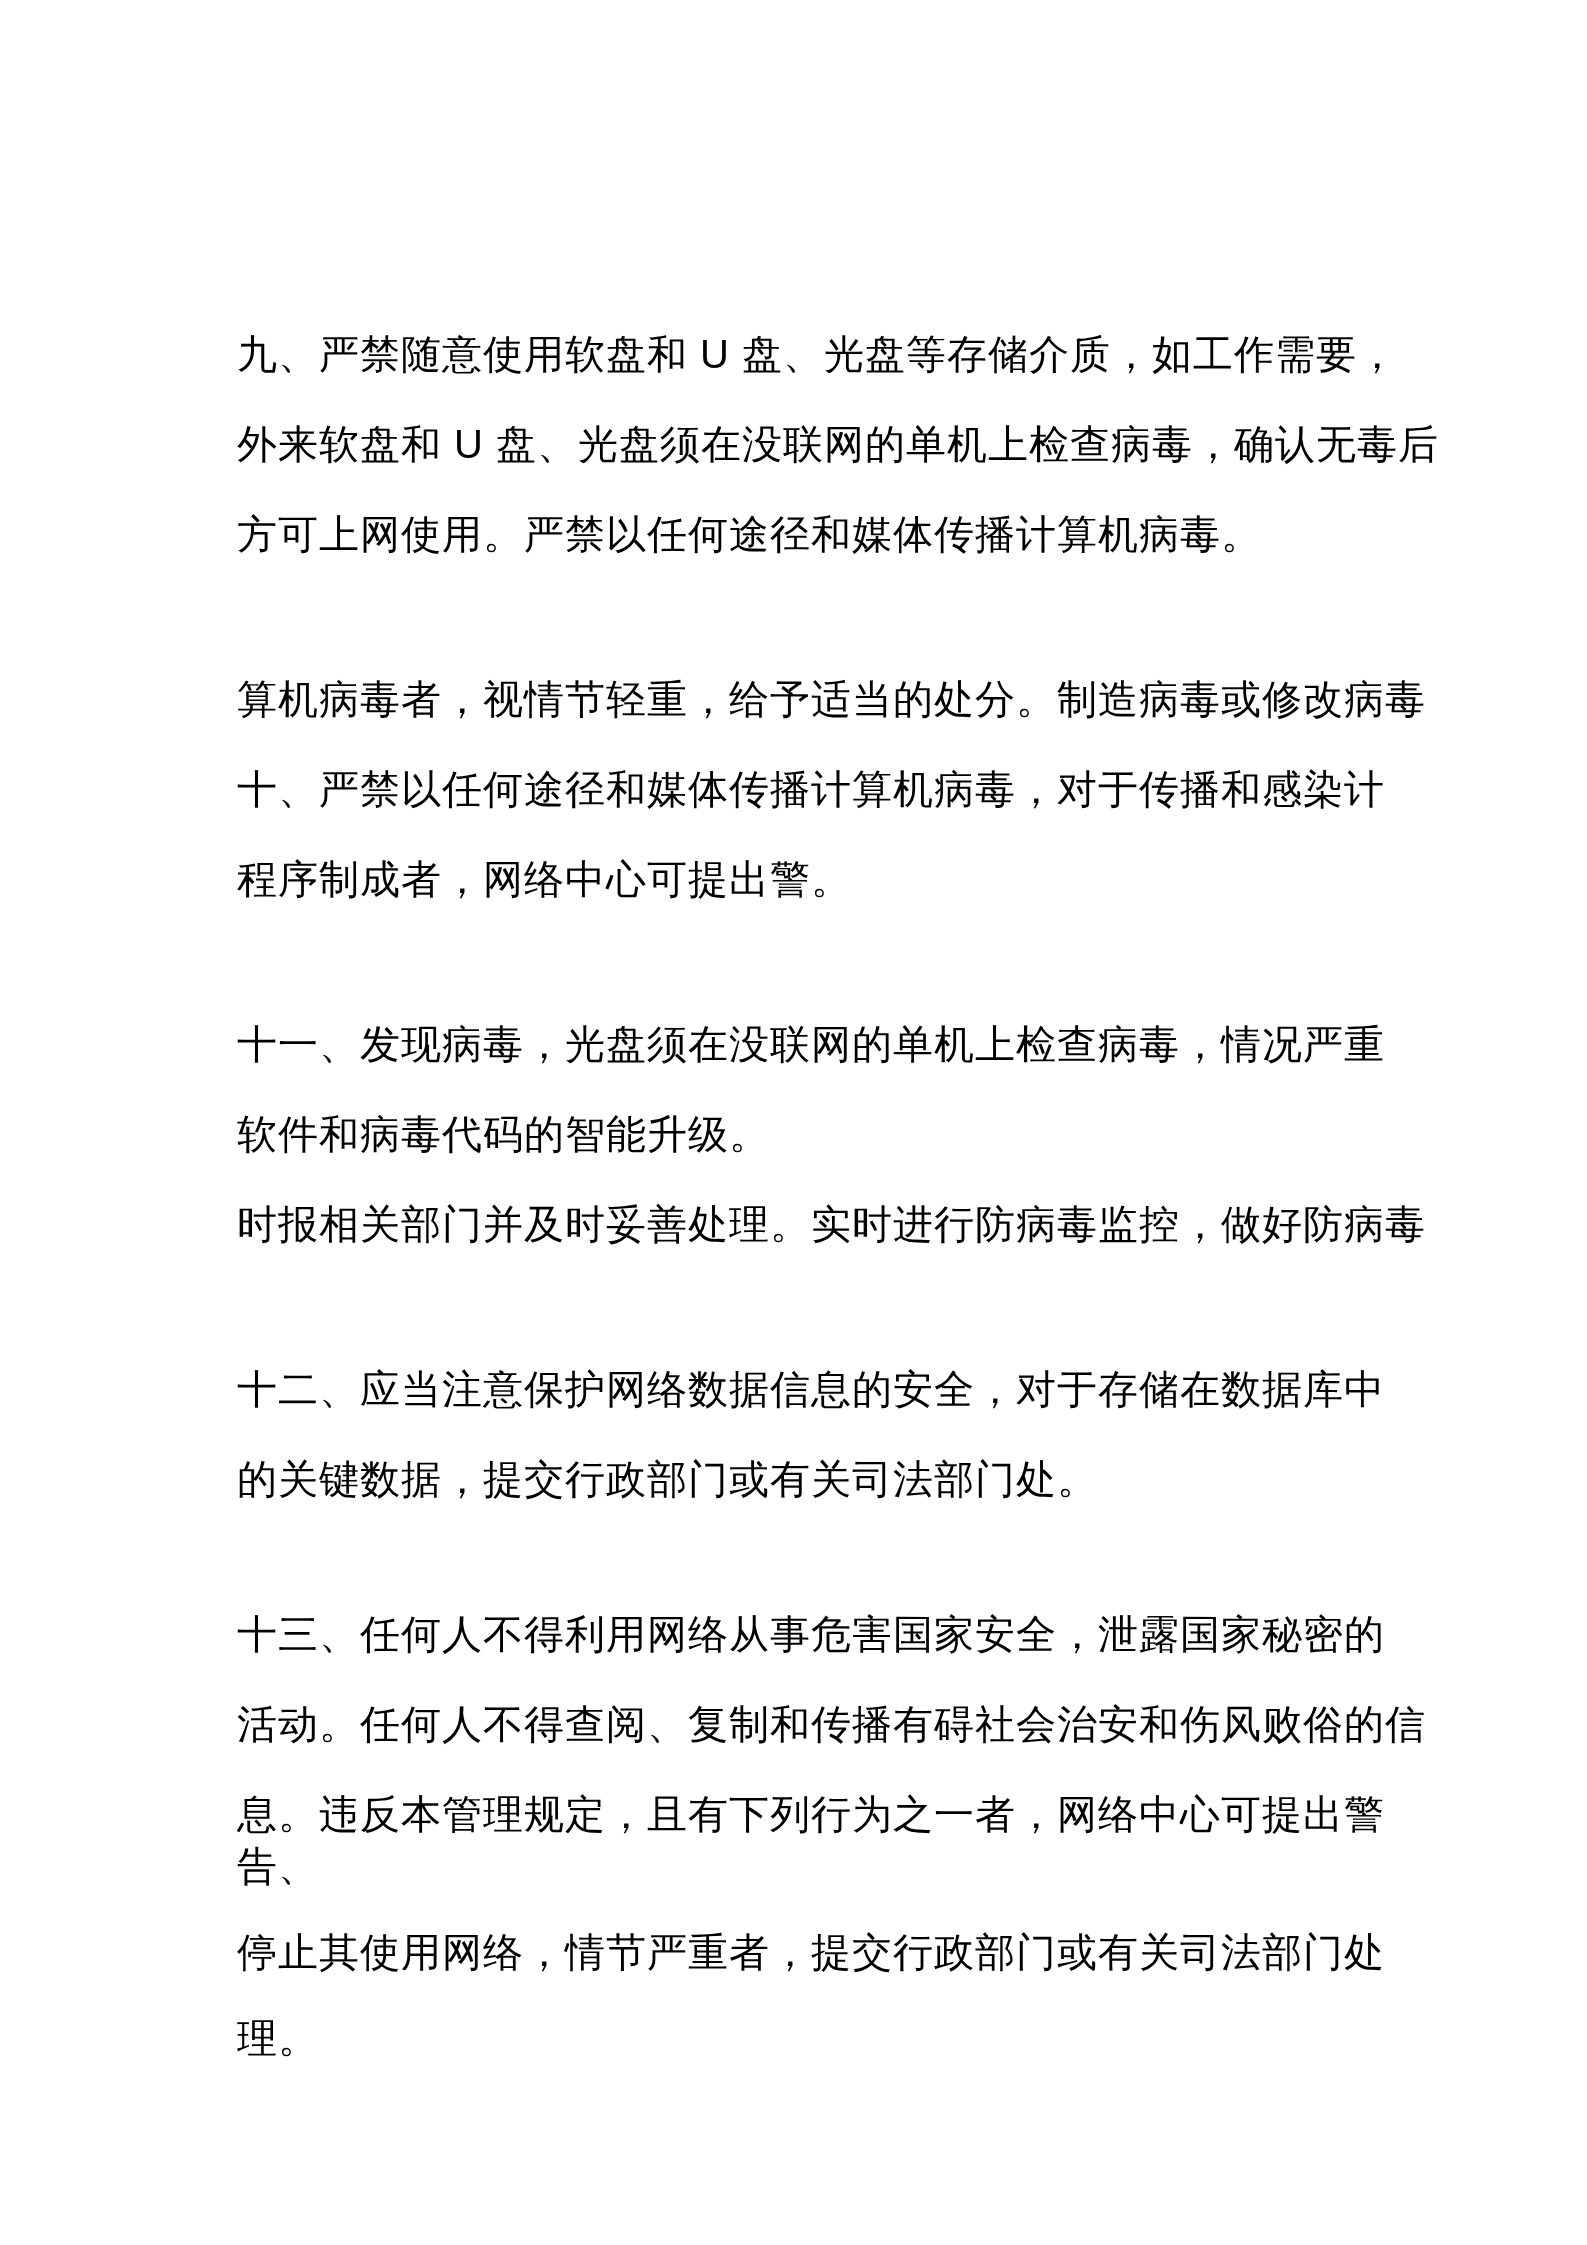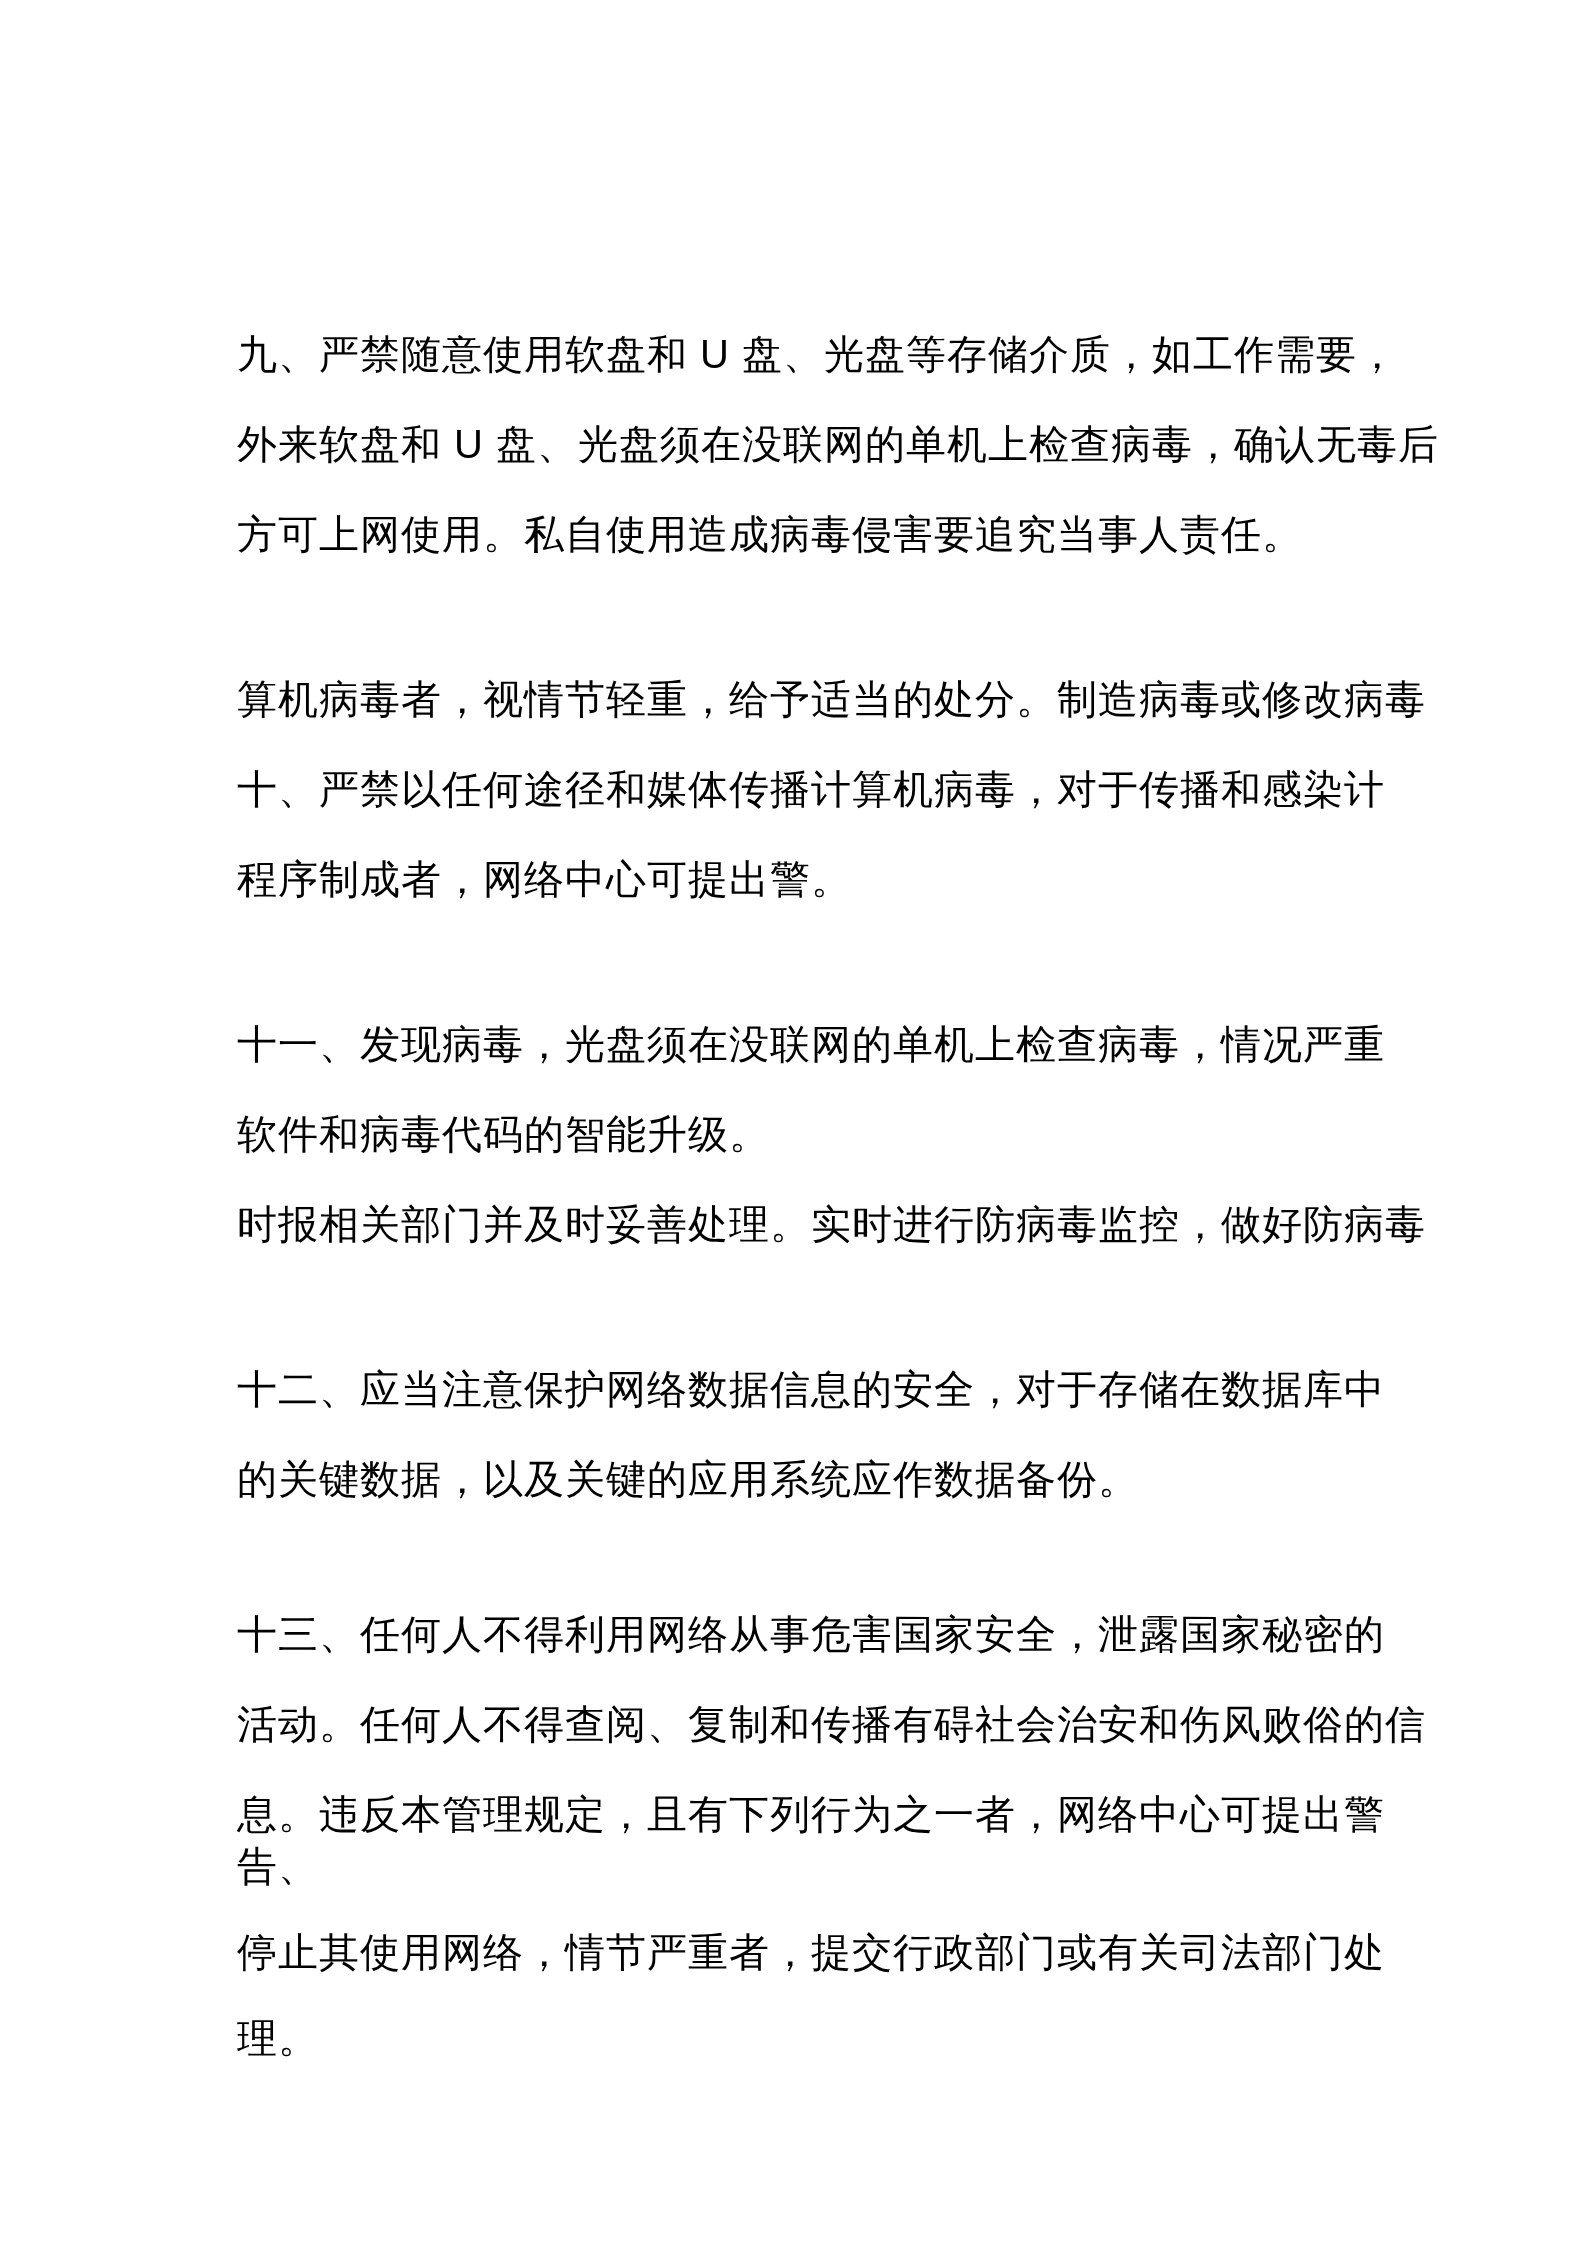--- a/index.html
+++ b/index.html
@@ -38,35 +38,35 @@
   }
 </style>
 </head>
 <body>
 
 <div class="page">
   <div class="content" id="doc-content" style="background: rgb(255, 255, 255); color: rgb(0, 0, 0);">
       <div class="para" style="top: 273px; line-height: 90px;">
         <div class="line">九、严禁随意使用软盘和 U 盘、光盘等存储介质，如工作需要，</div>
         <div class="line">外来软盘和 U 盘、光盘须在没联网的单机上检查病毒，确认无毒后</div>
-        <div class="line">方可上网使用。私自使用造成病毒侵害要追究当事人责任。</div>
+        <div class="line">方可上网使用。严禁以任何途径和媒体传播计算机病毒。</div>
       </div>
       <div class="para" style="top: 618px; line-height: 90px;">
         <div class="line">算机病毒者，视情节轻重，给予适当的处分。制造病毒或修改病毒</div>
         <div class="line">十、严禁以任何途径和媒体传播计算机病毒，对于传播和感染计</div>
         <div class="line">程序制成者，网络中心可提出警。</div>
       </div>
       <div class="para" style="top: 963px; line-height: 90px;">
         <div class="line">十一、发现病毒，光盘须在没联网的单机上检查病毒，情况严重</div>
         <div class="line">软件和病毒代码的智能升级。</div>
         <div class="line">时报相关部门并及时妥善处理。实时进行防病毒监控，做好防病毒</div>
       </div>
       <div class="para" style="top: 1308px; line-height: 90px;">
         <div class="line">十二、应当注意保护网络数据信息的安全，对于存储在数据库中</div>
-        <div class="line">的关键数据，以及关键的应用系统应作数据备份。</div>
+        <div class="line">的关键数据，提交行政部门或有关司法部门处。</div>
       </div>
       <div class="para" style="top: 1553px; line-height: 90px;">
         <div class="line">十三、任何人不得利用网络从事危害国家安全，泄露国家秘密的</div>
         <div class="line">活动。任何人不得查阅、复制和传播有碍社会治安和伤风败俗的信</div>
         <div class="line">息。违反本管理规定，且有下列行为之一者，网络中心可提出警</div>
       </div>
       <div class="para" style="top: 1795px; line-height: 70px;">
         <div class="line">告、</div>
       </div>
       <div class="para" style="top: 1873px; line-height: 86px;">

